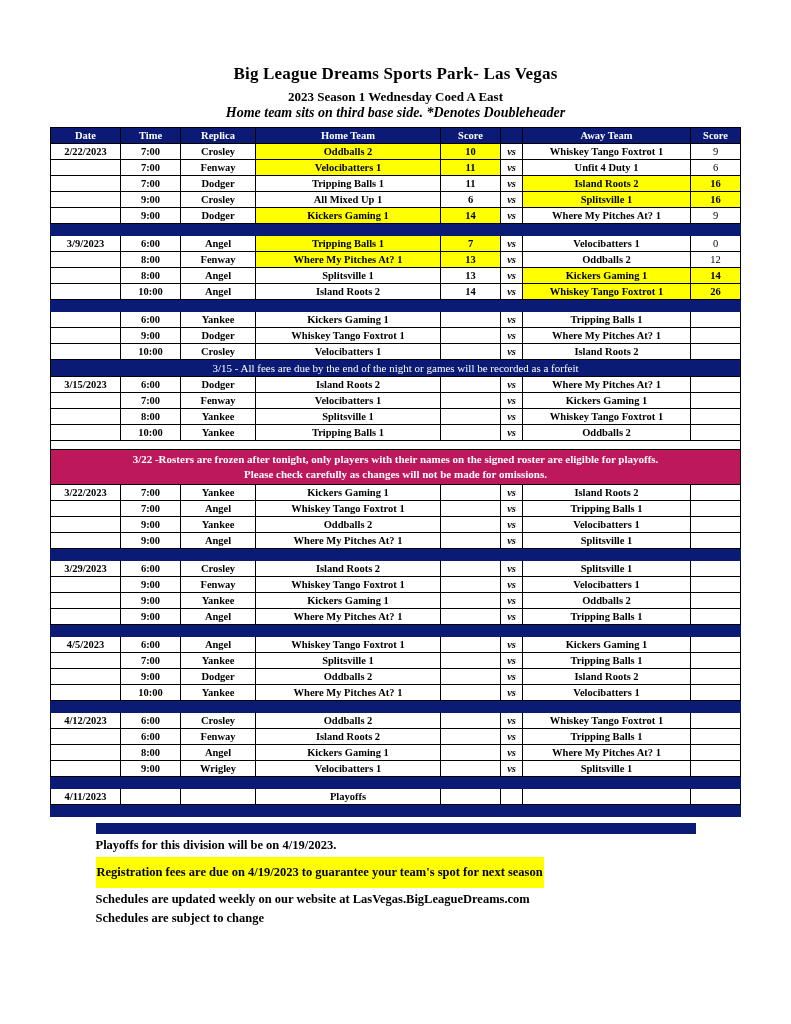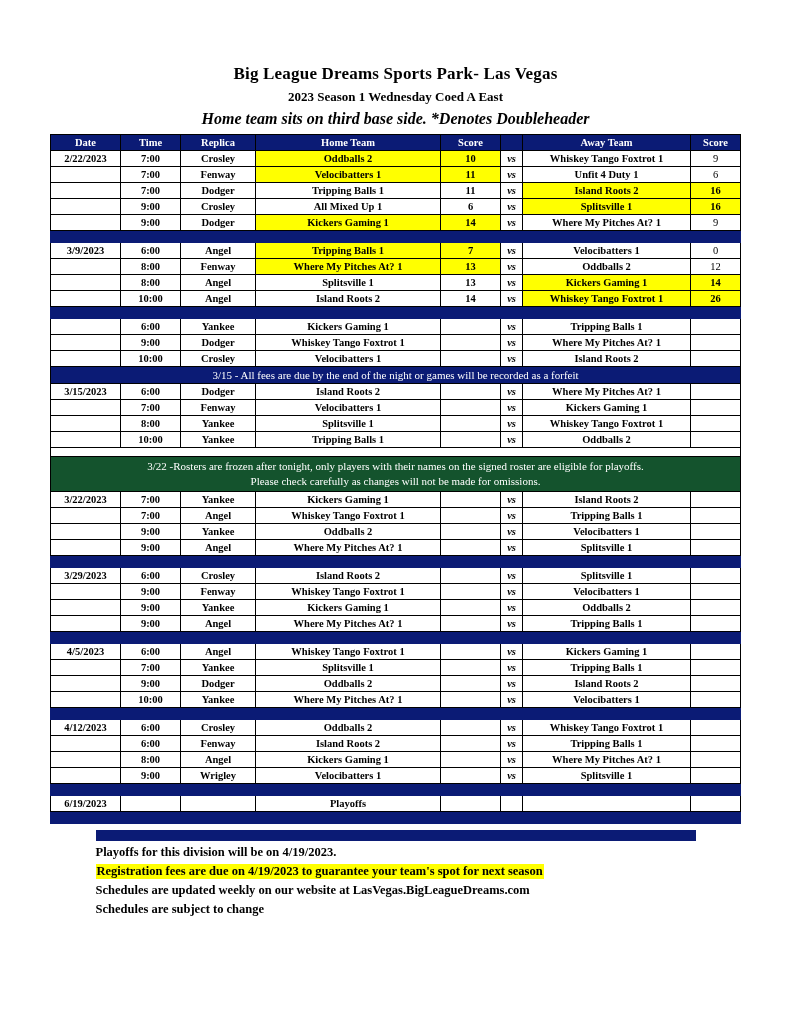--- a/index.html
+++ b/index.html
@@ -28,24 +28,23 @@
     font-size: 17px;
     font-weight: bold;
     letter-spacing: 0.2px;
   }
   .subtitle {
     font-size: 13px;
     font-weight: bold;
     margin-top: 5px;
   }
   .note {
-    font-size: 16px;
+    font-size: 14px;
     font-weight: bold;
     font-style: italic;
-    margin-top: 5px;
   }
   table.sched {
     border-collapse: collapse;
     margin: 6px auto 0 auto;
     width: 600px;
     table-layout: fixed;
   }
   table.sched td, table.sched th {
     border: 1px solid #000000;
     font-size: 10.5px;
@@ -85,23 +84,23 @@
     border: 1px solid #0b1b75;
   }
   tr.banner td {
     background: #0b1b75;
     color: #ffffff;
     font-weight: normal;
     font-size: 11px;
     height: 16px;
   }
   tr.red-banner td {
-    background: #14532d;
+    background: #be185d;
     color: #ffffff;
-    font-weight: normal;
+    font-weight: bold;
     font-size: 11px;
     height: 17px;
     line-height: 15px;
     padding: 2px 16px;
     white-space: normal;
   }
   tr.thin-spacer td {
     background: #ffffff;
     height: 8px;
     border: 1px solid #000000;
@@ -110,21 +109,21 @@
   .footer {
     width: 600px;
     margin: 2px auto 0 auto;
     font-size: 12.5px;
     font-weight: bold;
   }
   .footer div { margin-top: 4px; }
   .footer .yellow {
     background: #ffff00;
     display: inline-block;
-    padding: 0 1px;
+    padding: 8px 1px;
   }
   .bottom-bar {
     width: 600px;
     height: 11px;
     margin: 6px auto 4px auto;
     background: #0b1b75;
   }
 </style>
 </head>
 <body>
@@ -505,21 +504,21 @@
           <td class="bold">Velocibatters 1</td>
           <td class="bold"></td>
           <td class="vs">vs</td>
           <td class="bold">Splitsville 1</td>
           <td class=""></td>
         </tr>
         <tr class="spacer">
           <td colspan="8"></td>
         </tr>
         <tr>
-          <td class="bold">6/19/2023</td>
+          <td class="bold">4/11/2023</td>
           <td class=""></td>
           <td class=""></td>
           <td class="bold">Playoffs</td>
           <td class=""></td>
           <td class=""></td>
           <td class="bold"></td>
           <td class=""></td>
         </tr>
         <tr class="spacer">
           <td colspan="8"></td>

